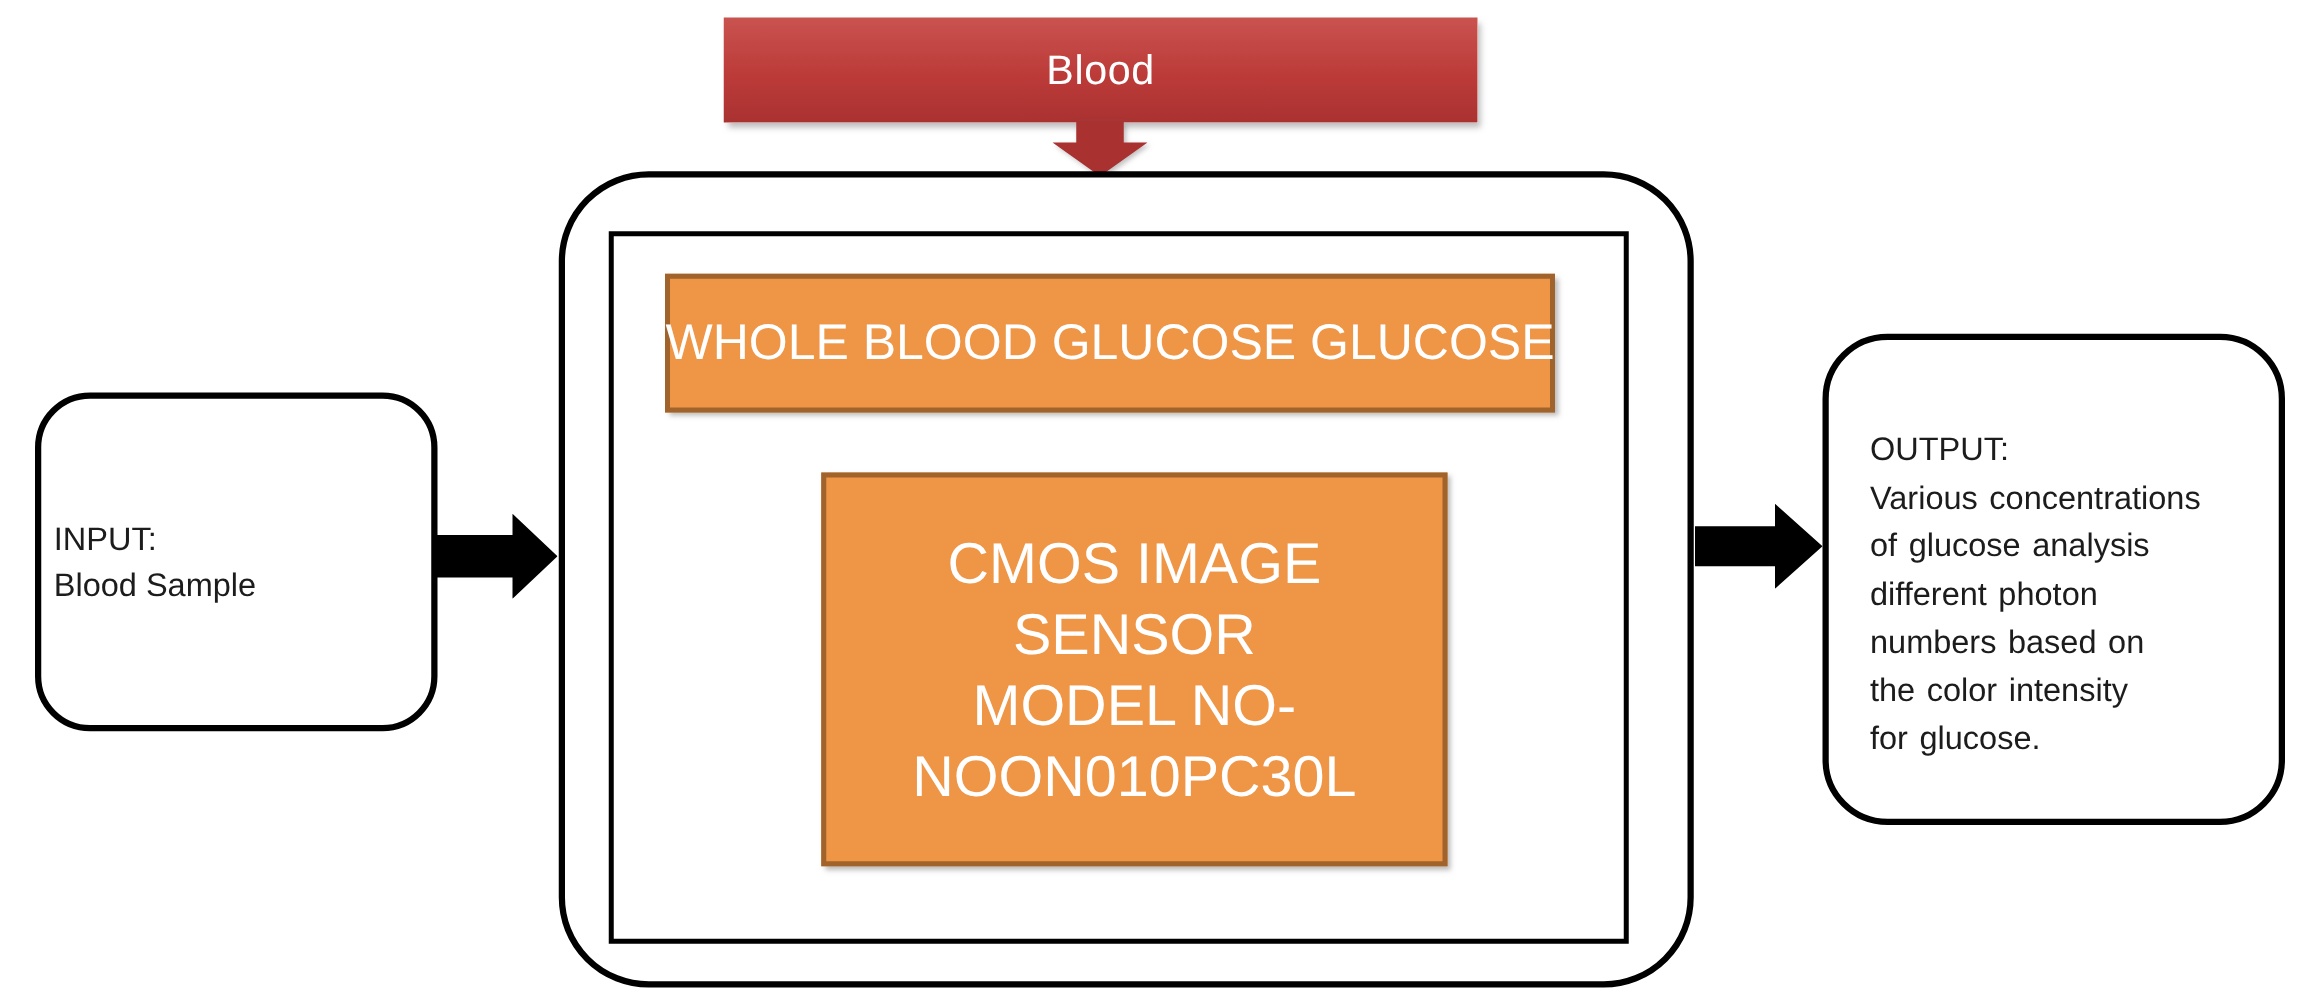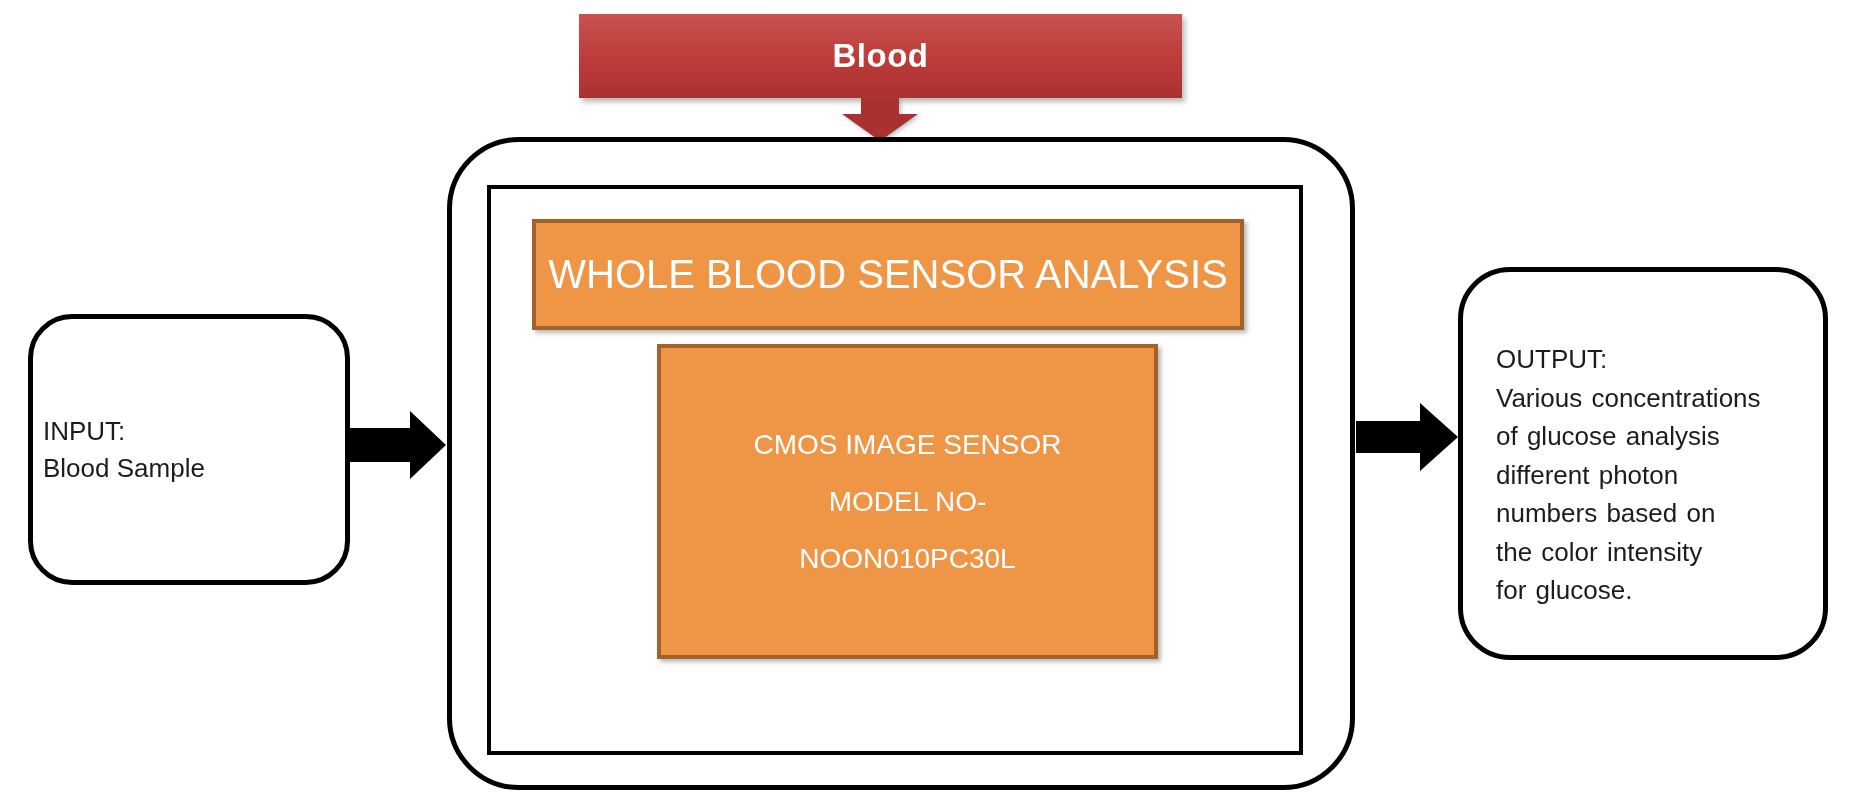--- a/index.html
+++ b/index.html
@@ -15,21 +15,21 @@
 
   
   .banner {
     left: 579px; top: 14px; width: 603px; height: 84px;
     background: linear-gradient(180deg, #c9534f 0%, #bc3b39 55%, #a93231 100%);
     box-shadow: 3px 4px 5px rgba(130,130,130,0.55);
     display: flex; align-items: center; justify-content: center;
   }
   .banner-label {
     color: var(--text_light, #ffffff);
-    font-size: 33px; font-weight: bold; letter-spacing: 0.5px;
+    font-size: 33px; font-weight: normal; letter-spacing: 0.5px;
   }
 
   
   svg.flow-arrow { display: block; }
   .down-arrow polygon { fill: var(--down_arrow, #a93130); }
   .connector polygon { fill: var(--connector, #000000); }
   .down-arrow { filter: drop-shadow(2px 2px 2px rgba(130,130,130,0.5)); }
 
   
   .outer-frame {
@@ -51,22 +51,22 @@
     box-shadow: 3px 3px 4px rgba(120,120,120,0.5);
     color: var(--text_light, #ffffff);
     display: flex; flex-direction: column; align-items: center; justify-content: center;
     text-align: center;
   }
   .analysis-header-box {
     left: 532px; top: 219px; width: 712px; height: 111px;
     font-size: 40px; letter-spacing: 0px; white-space: nowrap;
   }
   .sensor-box {
-    left: 657px; top: 344px; width: 501px; height: 315px;
-    font-size: 28px; line-height: 57px;
+    left: 657px; top: 378px; width: 501px; height: 315px;
+    font-size: 46px; line-height: 57px;
   }
 
   
   .io-box {
     border: 5px solid var(--frame, #000000);
     background: #ffffff;
     color: var(--text_dark, #1c1c1c);
   }
   .input-box {
     left: 28px; top: 314px; width: 322px; height: 271px;
@@ -95,21 +95,21 @@
 
   <svg class="abs flow-arrow down-arrow" style="left:842px; top:97px;" width="76" height="44" viewBox="0 0 76 44">
     <polygon points="19,0 57,0 57,17 76,17 38,44 0,17 19,17"></polygon>
   </svg>
 
   <div class="abs outer-frame"></div>
 
   <div class="abs inner-frame"></div>
 
   <div class="abs orange-box analysis-header-box">
-    <span class="text-line">WHOLE BLOOD SENSOR ANALYSIS</span>
+    <span class="text-line">WHOLE BLOOD GLUCOSE GLUCOSE</span>
   </div>
 
   <div class="abs orange-box sensor-box">
     <span class="text-line">CMOS IMAGE SENSOR</span>
     <span class="text-line">MODEL NO-</span>
     <span class="text-line">NOON010PC30L</span>
   </div>
 
   <div class="abs io-box input-box">
     <span class="text-line">INPUT:</span>

